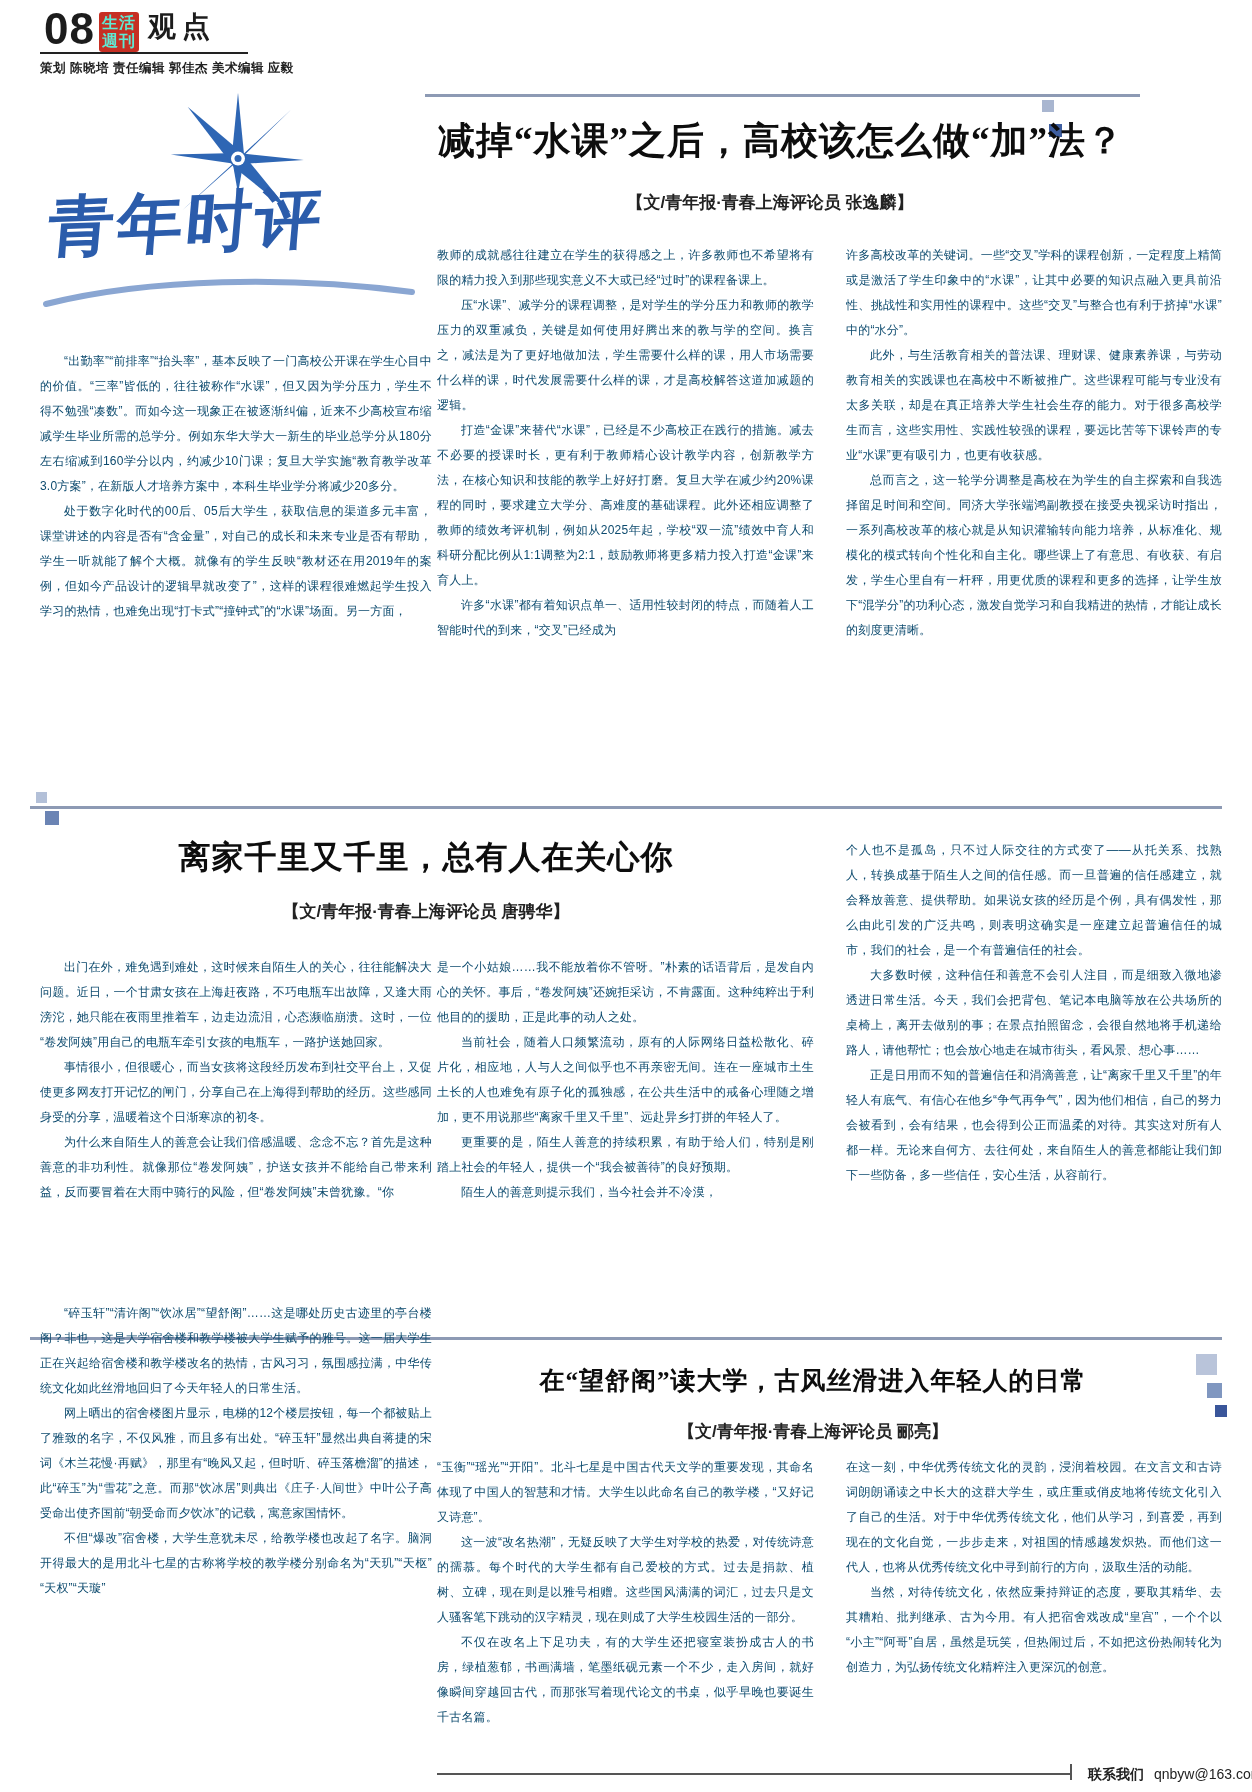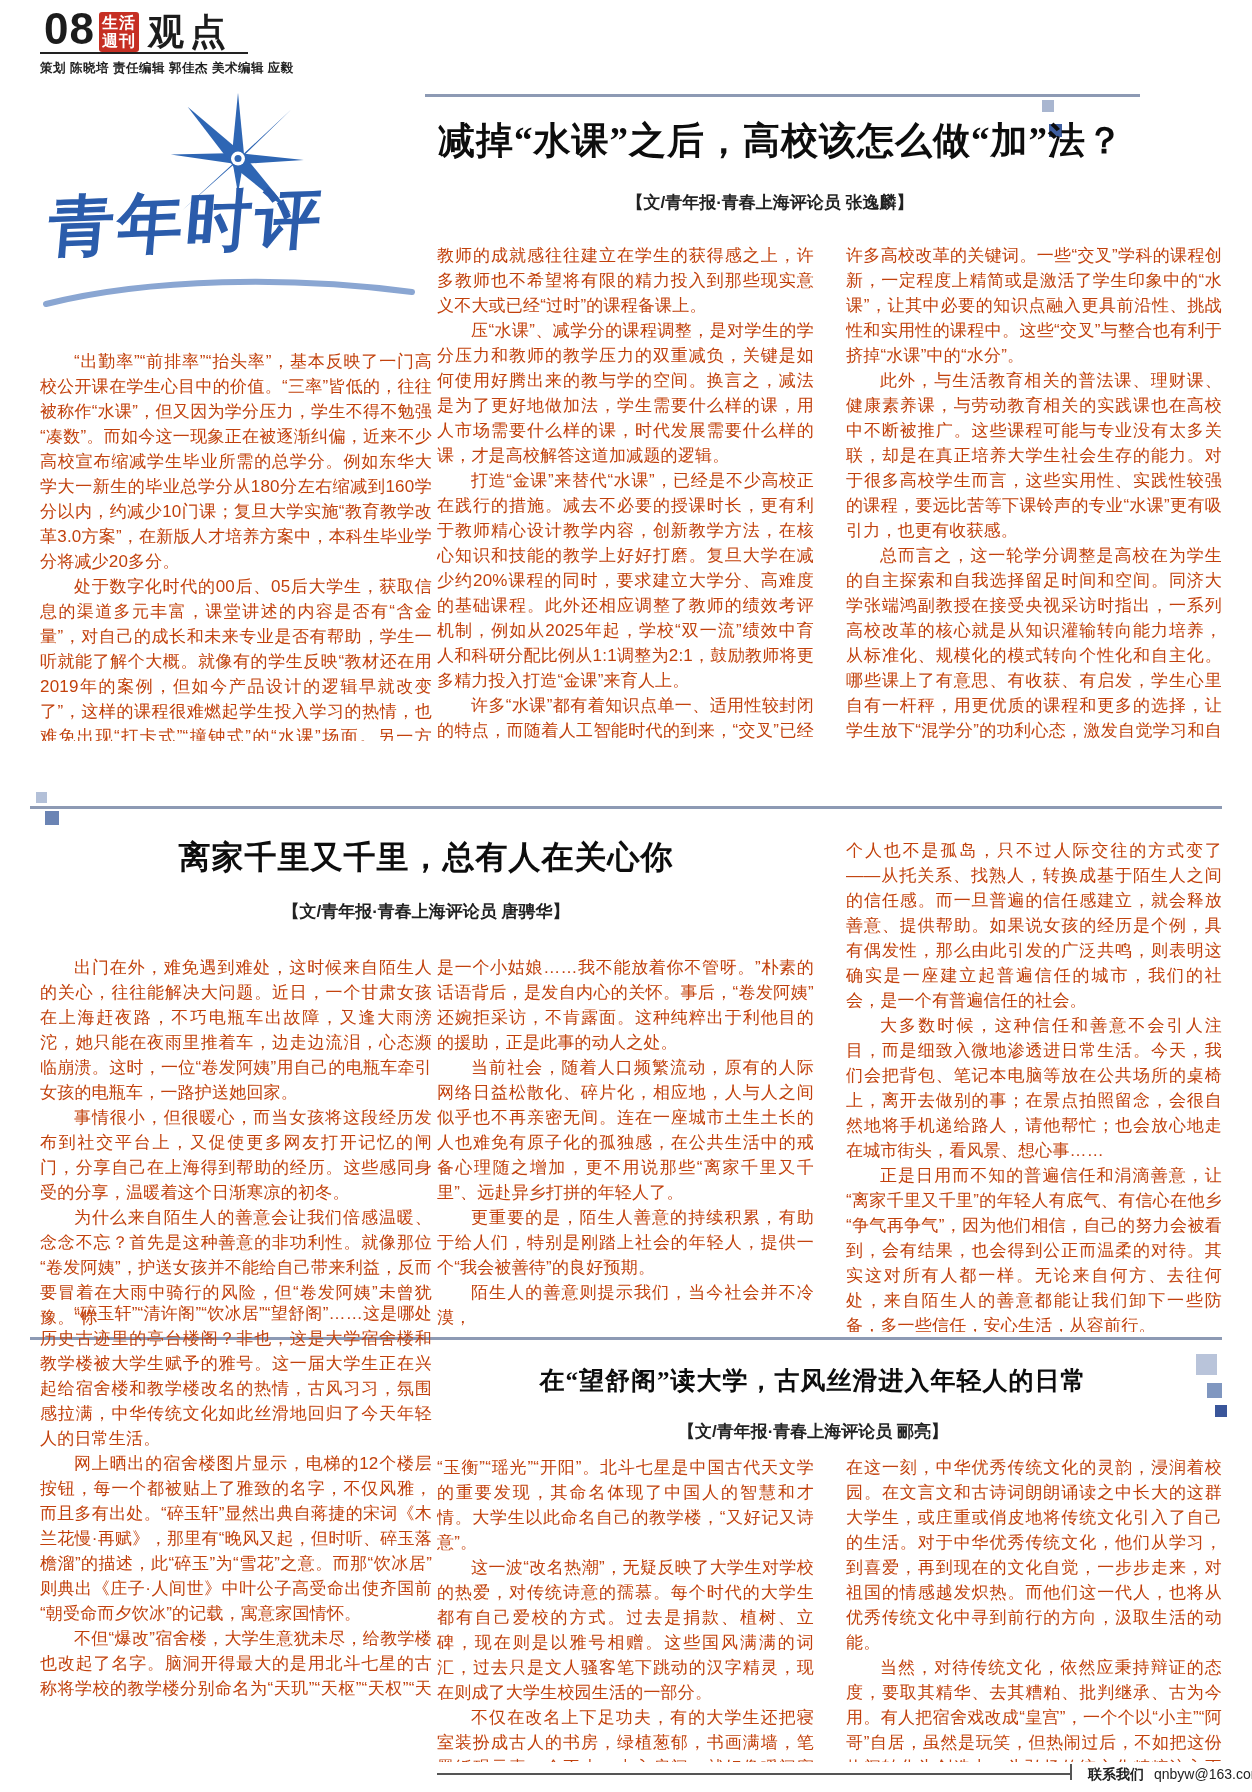--- a/index.html
+++ b/index.html
@@ -5,22 +5,22 @@
   html,body{margin:0;padding:0;background:#e8e8e8;}
   .page{
     position:relative;width:1252px;height:1792px;margin:0 auto;
     background:#ffffff;overflow:hidden;
     font-family:"Liberation Sans","DejaVu Sans",sans-serif;color:#111;padding-left:38px;
   }
   
   .pagenum{position:absolute;left:44px;top:4px;font-size:44px;font-weight:700;color:#1c1c1c;letter-spacing:1px;}
   .seal{position:absolute;left:99px;top:12px;width:40px;height:40px;background:#c62f23;border-radius:3px;
         display:flex;flex-direction:column;justify-content:center;align-items:center;}
-  .seal span{color:#ffffff;font-size:16px;line-height:18px;font-weight:700;font-family:"Liberation Serif",serif;letter-spacing:1px;}
-  .section-title{position:absolute;left:148px;top:8px;font-size:36px;font-weight:600;letter-spacing:6px;color:#1c1c1c;}
+  .seal span{color:#5eead4;font-size:16px;line-height:18px;font-weight:700;font-family:"Liberation Serif",serif;letter-spacing:1px;}
+  .section-title{position:absolute;left:148px;top:8px;font-size:28px;font-weight:600;letter-spacing:6px;color:#1c1c1c;}
   .mast-rule{position:absolute;left:40px;top:52px;width:208px;height:2px;background:#222;}
   .credits{position:absolute;left:40px;top:60px;font-size:12.5px;font-weight:700;color:#222;letter-spacing:0.5px;}
   
   .logo{position:absolute;left:40px;top:92px;width:392px;height:252px;}
   .logo .star{position:absolute;left:128px;top:-2px;width:140px;height:140px;}
   .logo .brand{
     position:absolute;left:8px;top:84px;width:380px;
     font-family:"Liberation Serif","DejaVu Serif",serif;font-weight:900;
     font-size:66px;color:#2b5cab;letter-spacing:3px;white-space:nowrap;
     transform:rotate(-2deg) skewX(-7deg);
@@ -29,22 +29,22 @@
   
   .rule{position:absolute;background:#8d9ab4;height:2.5px;}
   .sq{position:absolute;}
   .headline{
     position:absolute;text-align:center;font-family:"Liberation Serif","DejaVu Serif",serif;
     font-weight:700;color:#0d0d0d;letter-spacing:1px;white-space:nowrap;
   }
   .byline{position:absolute;text-align:center;font-size:17px;font-weight:600;color:#222;}
   .col{position:absolute;overflow:hidden;}
   .col p{
-    margin:0;font-size:17px;line-height:25px;text-align:justify;
-    text-indent:2em;color:#c2410c;letter-spacing:0.2px;
+    margin:0;font-size:12px;line-height:25px;text-align:justify;
+    text-indent:2em;color:#0c4a6e;letter-spacing:0.2px;
   }
   .col p.no-indent{text-indent:0;}
   
   .footer-rule{position:absolute;left:437px;top:1773px;width:633px;height:1.5px;background:#555;}
   .footer-tick{position:absolute;left:1070px;top:1764px;width:2px;height:16px;background:#555;}
   .footer-contact{position:absolute;left:1088px;top:1766px;font-size:14px;color:#222;white-space:nowrap;}
   .footer-contact .lbl{font-weight:700;margin-right:10px;}
 </style>
 </head>
 <body>

